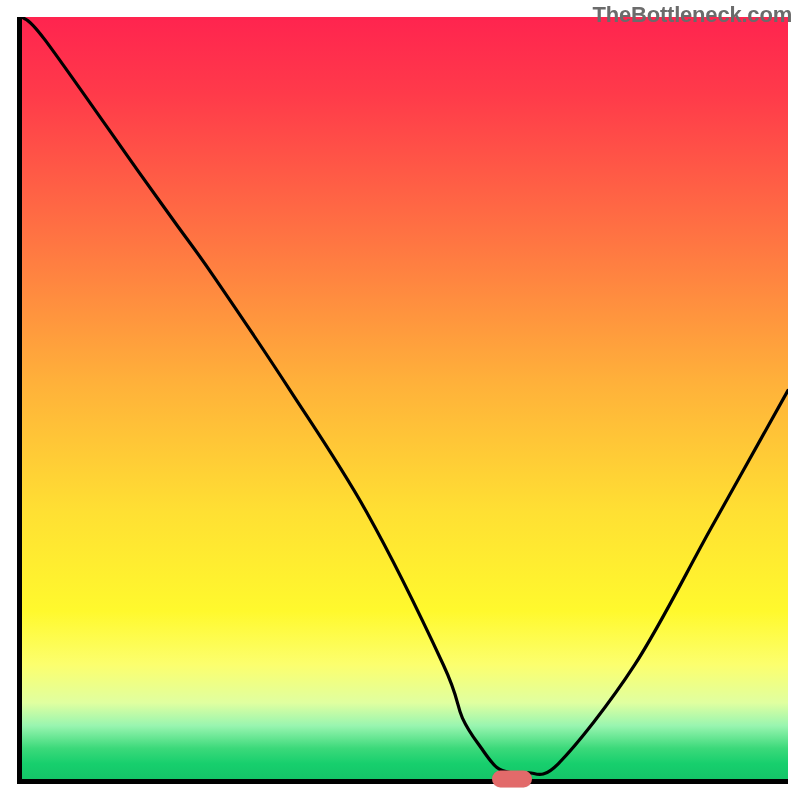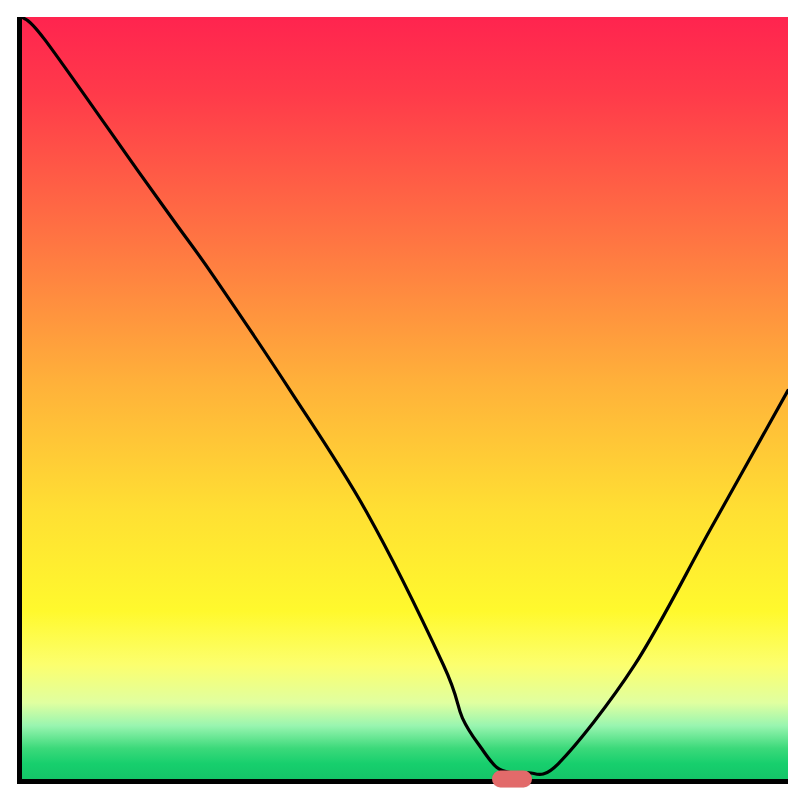--- a/index.html
+++ b/index.html
@@ -74,14 +74,15 @@
 
 <div class="chart-outer">
 
   <div class="plot-area">
     <svg class="curve-svg" viewBox="0 0 766 762" preserveAspectRatio="none">
       <path fill="none" stroke="#000" stroke-width="3.2" stroke-linecap="round" stroke-linejoin="round" d="M 0.00 0.00 C 3.83 3.81, 3.83 -2.54, 22.98 22.86 C 42.13 48.26, 93.20 121.92, 114.90 152.40 C 136.60 182.88, 140.43 187.96, 153.20 205.74 C 165.97 223.52, 172.35 231.14, 191.50 259.08 C 210.65 287.02, 242.57 334.01, 268.10 373.38 C 293.63 412.75, 319.17 449.58, 344.70 495.30 C 370.23 541.02, 405.34 613.41, 421.30 647.70 C 437.26 681.99, 434.07 687.07, 440.45 701.04 C 446.83 715.01, 453.85 723.26, 459.60 731.52 C 465.34 739.77, 469.81 746.51, 474.92 750.57 C 480.03 754.63, 485.13 755.01, 490.24 755.90 C 495.35 756.79, 497.90 757.43, 505.56 755.90 C 513.22 754.38, 518.33 764.79, 536.20 746.76 C 554.07 728.73, 587.27 687.07, 612.80 647.70 C 638.33 608.33, 663.87 556.26, 689.40 510.54 C 714.93 464.82, 753.23 396.24, 766.00 373.38"></path>
     </svg>
     <div class="marker-pill" style="left: 490.24px; top: 762px; background: rgb(226, 106, 106);"></div>
   </div>
 
+  <div class="brand">TheBottleneck.com</div>
 
 </div>
 
 </body></html>

